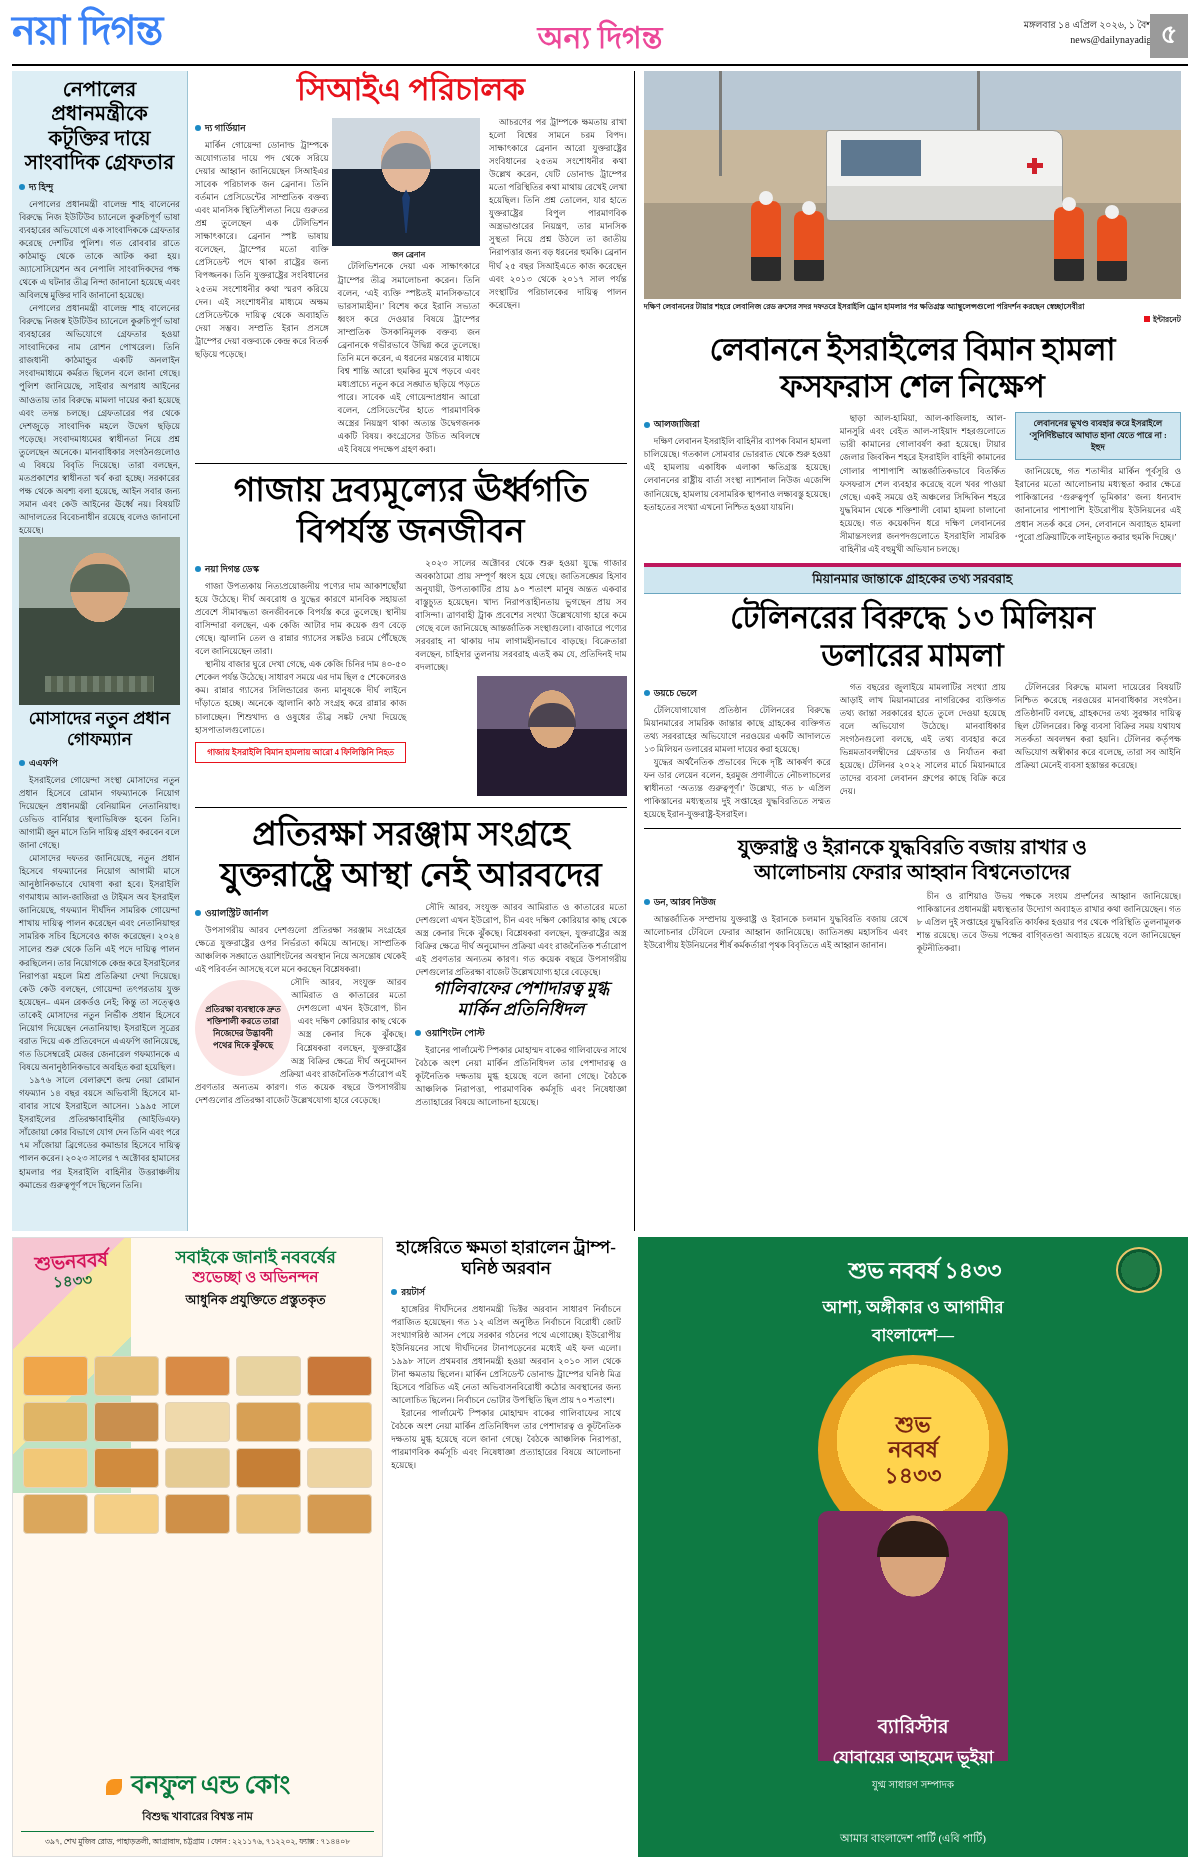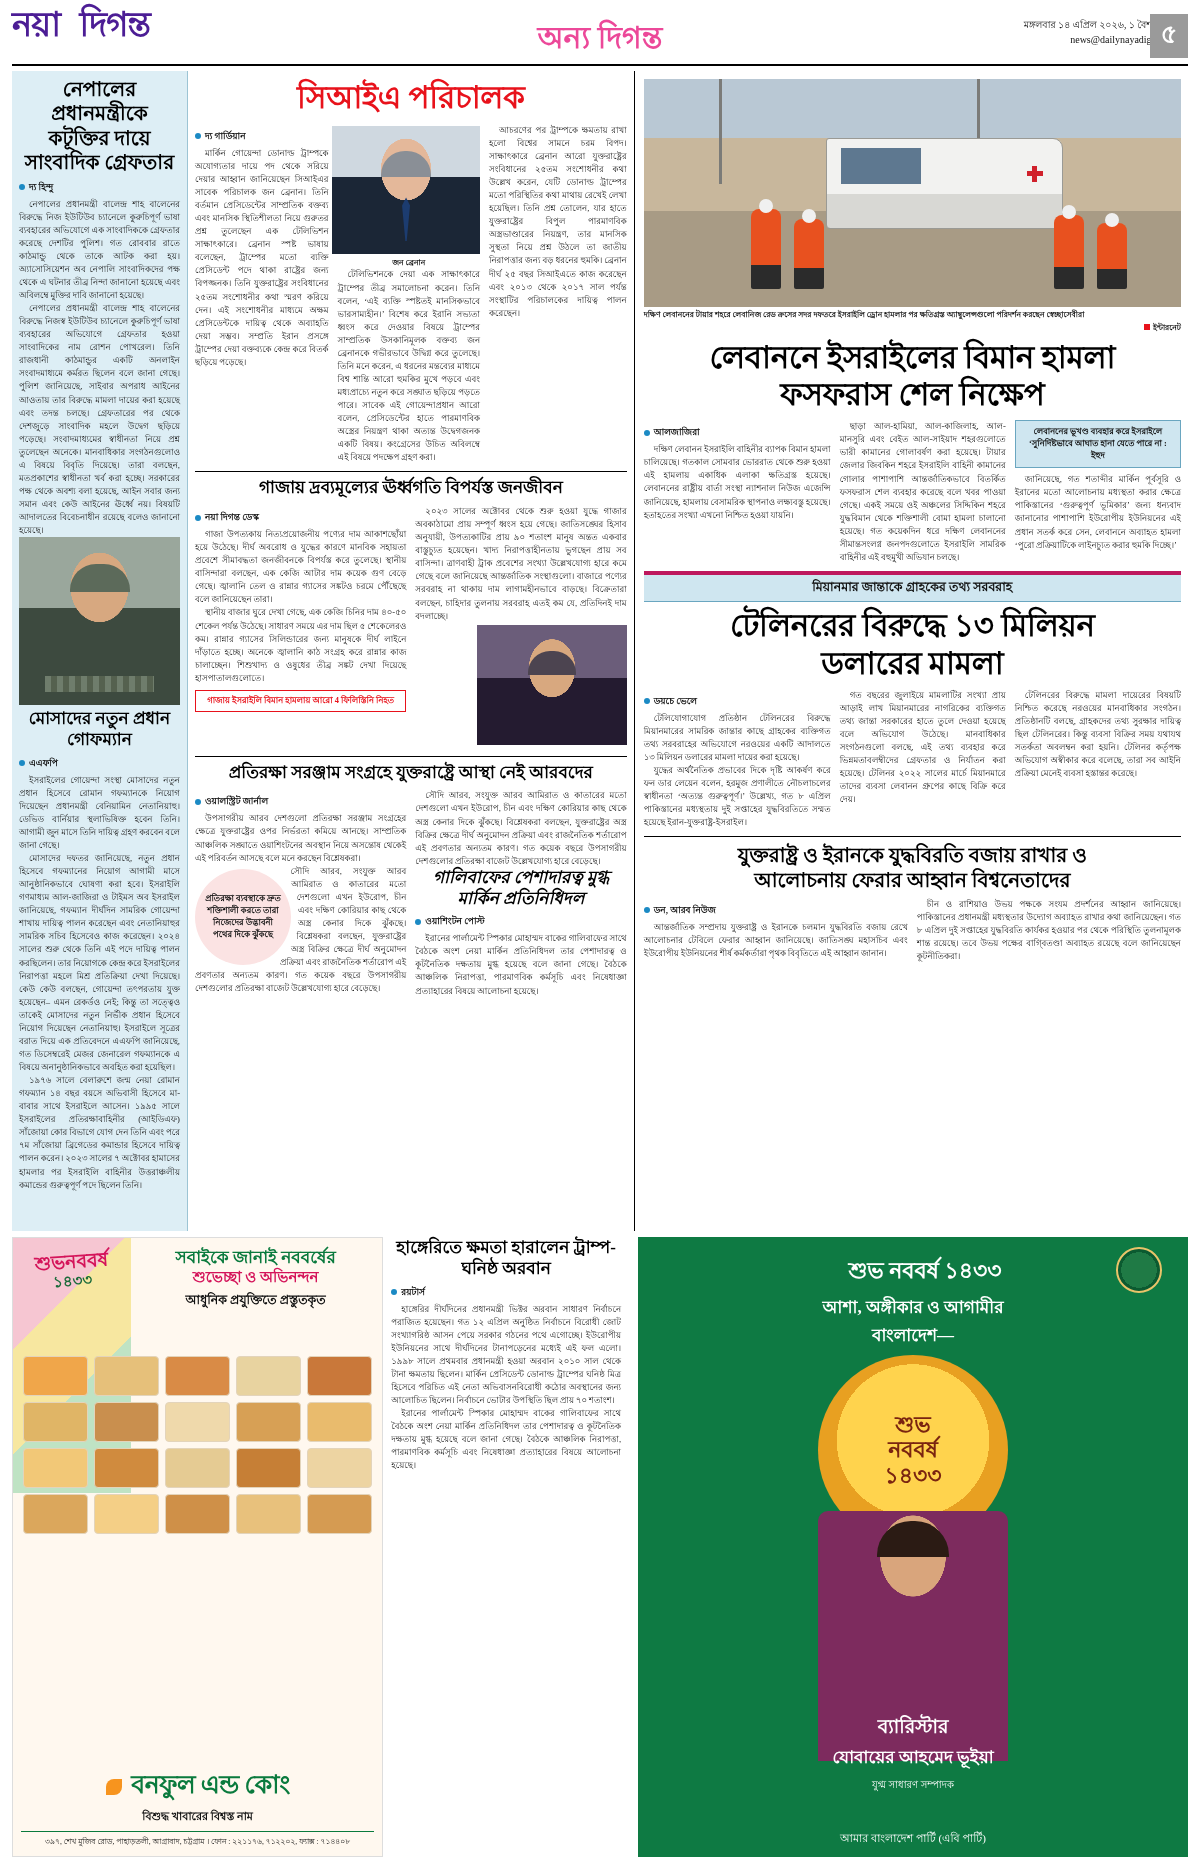--- a/index.html
+++ b/index.html
@@ -9,23 +9,23 @@
     font-family: "Liberation Serif", "DejaVu Serif", serif;
     color: #111;
     overflow: hidden;
   }
   .page { position: relative; width: 1200px; height: 1868px; padding: 10px 12px 0 12px; }
 
   
   .masthead { display: flex; align-items: flex-start; height: 52px; position: relative; }
   .logo-wrap { display: flex; align-items: center; gap: 2px; }
   .logo-text {
-    font-family: Liberation Mono, monospace;
-    font-size: 34px; font-weight: bold; letter-spacing: -1px;
-    color: #4c1d95; line-height: 1; position: relative; white-space: nowrap;
+    font-family: Liberation Sans, sans-serif;
+    font-size: 40px; font-weight: bold; letter-spacing: -1px;
+    color: #3b82f6; line-height: 1; position: relative; white-space: nowrap;
   }
   .sun {
     position: absolute; left: 52px; top: -9px;
     width: 22px; height: 22px; border-radius: 50%;
     background: radial-gradient(circle at 40% 38%, #ffe600 0%, #ffb300 55%, #f47b00 100%);
     z-index: -1;
   }
   .logo-swoosh {
     position: absolute; left: 6px; top: 2px; width: 44px; height: 9px;
     background: linear-gradient(180deg,#49b4e5 0 40%, #bfe4f5 40% 100%);
@@ -39,32 +39,32 @@
   .head-right .email { font-family: "Liberation Serif", serif; font-size: 10px; }
   .pagebox {
     position: absolute; right: 0; top: 4px; width: 38px; height: 44px;
     background: #9a9a9a; color: #fff; display: flex; align-items: center; justify-content: center;
     font-size: 26px; font-weight: bold;
   }
   .rule-main { border-top: 2px solid #000; margin-top: 2px; }
 
   
   .grid { display: flex; gap: 0; margin-top: 5px; height: 1160px; }
-  .col { padding: 8px 7px; }
+  .col { padding: 0 7px; }
   .col-1 { width: 178px; background: #ddeef5; border-right: 1px solid #9cc4d4; padding-top: 6px;}
   .col-mid { width: 452px; border-right: 1px solid #000; }
   .col-right { width: 560px; padding-left: 9px; }
 
   
   .hl {
     text-align: center; font-weight: bold; line-height: 1.22; color: #000;
   }
   .hl-red { color: #e8121b; }
   .hl-xl { font-size: 31px; letter-spacing: -.3px; }
-  .hl-lg { font-size: 17px; }
+  .hl-lg { font-size: 33px; }
   .hl-md { font-size: 20px; }
   .hl-sm { font-size: 17px; }
   .hl-xs { font-size: 15px; }
 
   .byline { font-size: 9px; font-weight: bold; margin: 5px 0 3px; display: flex; align-items: center; gap: 4px;}
   .byline .dot { width: 6px; height: 6px; border-radius: 50%; background: #1b8ac4; display:inline-block; flex:none;}
 
   p.body {
     font-size: 8.6px; line-height: 1.52; text-align: justify;
     text-justify: inter-word; text-indent: 10px; hyphens: auto;

